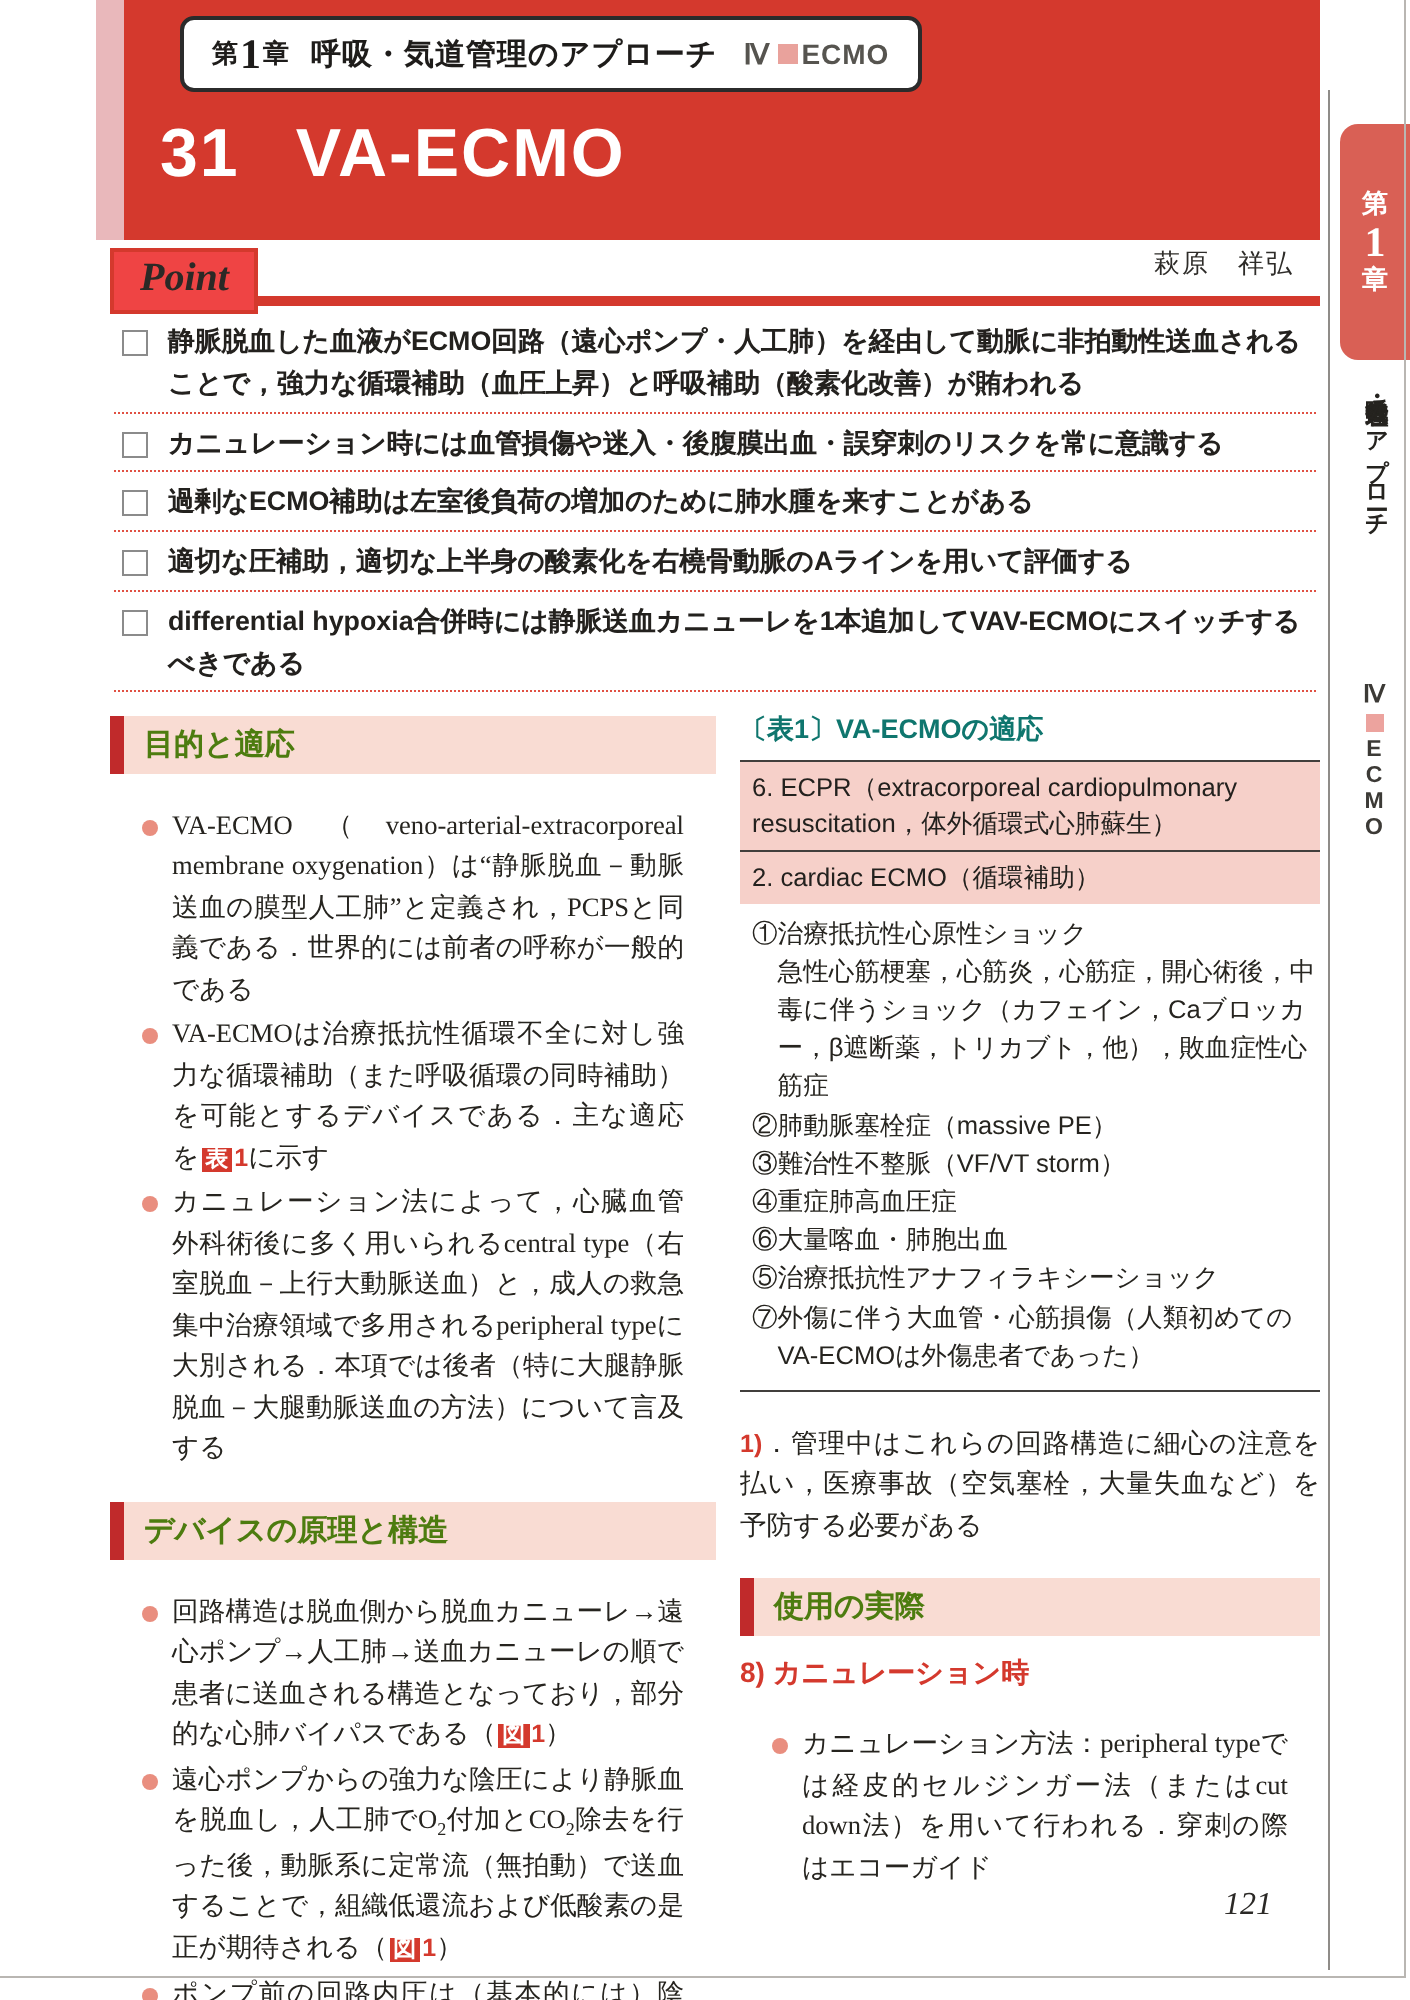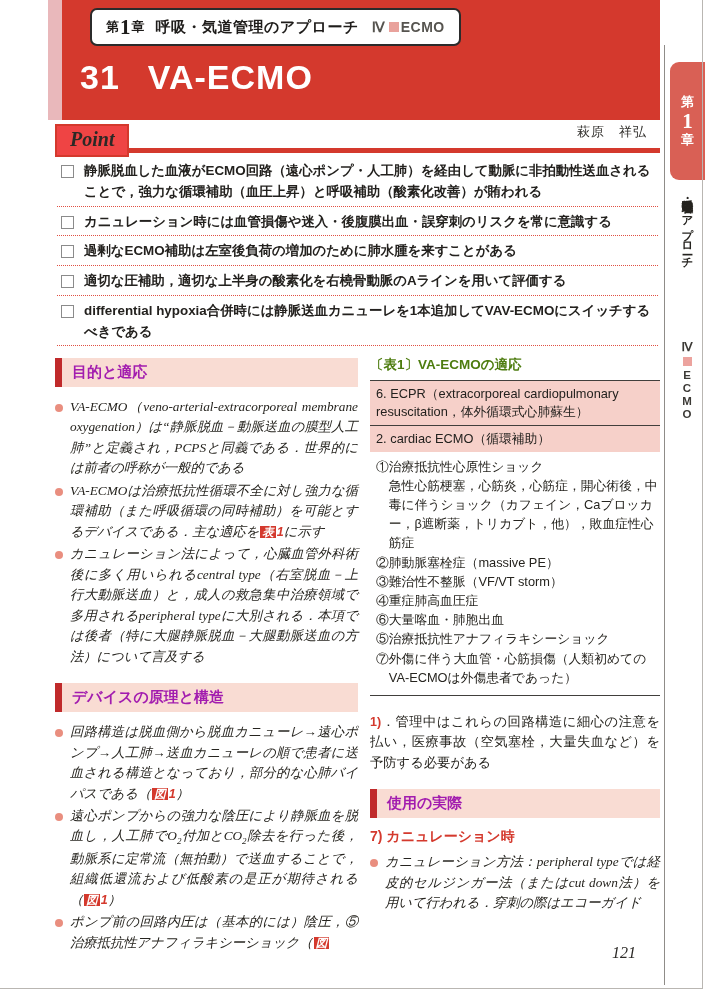--- a/index.html
+++ b/index.html
@@ -37,37 +37,37 @@
              border-bottom:1.5px dotted #e05043;}
   .cbx{position:absolute;left:4px;top:4px;width:11px;height:11px;border:1.5px solid #8b8b8b;
        background:#fff;}
 
   
   .cols{position:absolute;left:55px;top:350px;width:605px;}
   .col-left{position:absolute;left:0;top:0;width:303px;}
   .col-right{position:absolute;left:315px;top:0;width:290px;}
 
   .sec-head{background:#f9dcd3;border-left:7px solid #c02a2b;padding:5px 0 5px 10px;
-            font-size:15px;font-weight:bold;color:#a21caf;margin:8px 0 10px;}
+            font-size:15px;font-weight:bold;color:#4d7c0f;margin:8px 0 10px;}
   .sec-head.mt{margin-top:16px;}
 
-  .blist{margin:0;padding:0;list-style:none;font-style:italic;}
+  .blist{margin:16px;padding:0;list-style:none;}
   .blist li{position:relative;padding-left:15px;margin-bottom:2px;
             font-family:"Liberation Serif",serif;font-size:13.3px;line-height:1.54;
             text-align:justify;color:#26241f;}
   .blist li::before{content:'';position:absolute;left:0;top:7px;width:8px;height:8px;
                     border-radius:50%;background:#e98e7f;}
 
   .seg-refbox{background:#d4392d;color:#fff;font-family:"Liberation Sans",sans-serif;
               font-size:11.5px;font-weight:bold;padding:0 2px;margin:0 1px;}
   .seg-ref{color:#d4392d;font-family:"Liberation Sans",sans-serif;font-weight:bold;font-size:12.5px;}
   .seg-sub{vertical-align:sub;font-size:.68em;}
 
   
-  .tbl-title{font-size:13.5px;font-weight:bold;margin:6px 0 6px;color:#4d7c0f;}
+  .tbl-title{font-size:13.5px;font-weight:bold;margin:6px 0 6px;color:#0f766e;}
   .tbl{border-top:1.5px solid #413f3c;border-bottom:1.5px solid #413f3c;}
   .tbl-hdr{background:#f6d0c9;padding:4px 6px;font-size:12.8px;line-height:1.4;color:#23211e;}
   .tbl-hdr.hdr2{border-top:1.5px solid #413f3c;}
   .tbl-body{padding:5px 2px 8px 6px;font-size:12.8px;line-height:1.5;color:#26241f;}
   .tbl-body p{margin:0;}
   .titem{padding-left:1em;}
   .titem.hang{text-indent:-1em;}
 
   .after-table{font-family:"Liberation Serif",serif;font-size:13.3px;line-height:1.54;
                text-align:justify;margin:16px 0 0;color:#26241f;}
@@ -156,21 +156,21 @@
           <div class="titem hang">②肺動脈塞栓症（massive PE）</div>
           <div class="titem hang">③難治性不整脈（VF/VT storm）</div>
           <div class="titem hang">④重症肺高血圧症</div>
           <div class="titem hang">⑥大量喀血・肺胞出血</div>
           <div class="titem hang">⑤治療抵抗性アナフィラキシーショック</div>
           <div class="titem hang">⑦外傷に伴う大血管・心筋損傷（人類初めてのVA-ECMOは外傷患者であった）</div>
         </div>
       </div>
       <p class="after-table"><span class="seg-ref">1)</span><span>．管理中はこれらの回路構造に細心の注意を払い，医療事故（空気塞栓，大量失血など）を予防する必要がある</span></p>
       <div class="sec-head mt">使用の実際</div>
-      <div class="sub-head">7) カニュレーション時</div>
+      <div class="sub-head">8) カニュレーション時</div>
       <ul class="blist">
         <li><span>カニュレーション方法：peripheral typeでは経皮的セルジンガー法（またはcut down法）を用いて行われる．穿刺の際はエコーガイド</span></li>
       </ul>
     </div>
 
   </div>
 
   <div class="side-line"></div>
   <div class="side-tab">
     <span class="t-sm">第</span>

